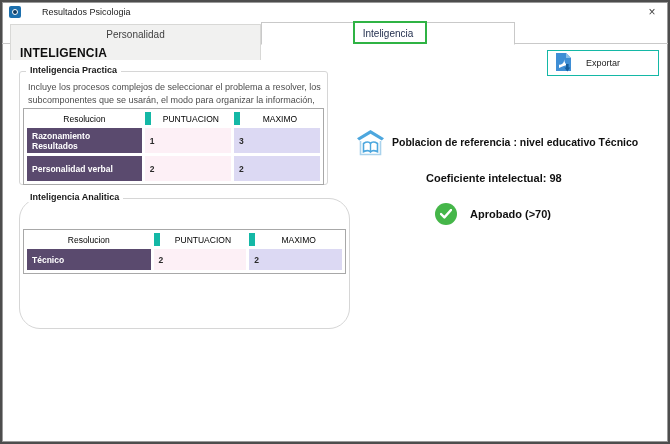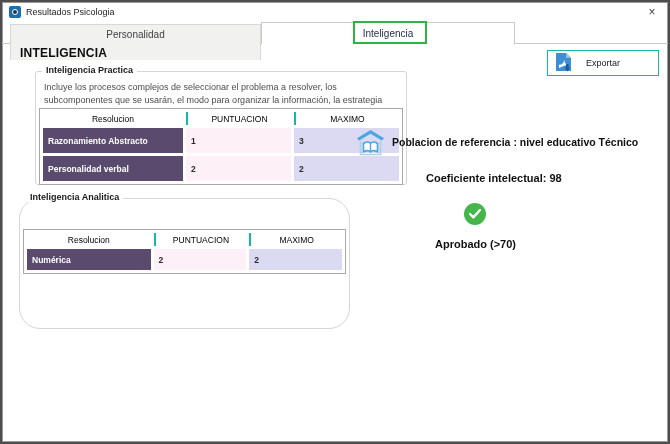--- a/index.html
+++ b/index.html
@@ -1,62 +1,62 @@
 <!DOCTYPE html>
 <html><head>
 <meta charset="utf-8">
 <style>
   * { margin:0; padding:0; box-sizing:border-box; font-family:"Liberation Sans", sans-serif; }
   html,body { width:670px; height:444px; background:#e8e8e8; }
   .window{ position:absolute; left:0; top:0; width:670px; height:444px;
            background:#fff; border:2px solid #4d4d4d; outline:1px solid #9a9a9a; outline-offset:-3px; }
 
   
-  .titlebar{ position:absolute; top:1px; left:0; right:0; height:18px; display:flex; align-items:center; padding-left:7px; gap:5px; }
+  .titlebar{ position:absolute; top:1px; left:0; right:0; height:18px; display:flex; align-items:center; padding-left:7px; gap:21px; }
   .app-icon{ width:12px; height:12px; background:#1c6fad; border-radius:2px; display:flex; align-items:center; justify-content:center; }
   .app-icon i{ width:6px; height:6px; border:1.5px solid #fff; border-radius:50%; background:#123a5e; display:block; }
   .title-text{ font-size:9px; color:#222; }
   .close-btn{ position:absolute; top:4px; right:9px; width:14px; height:13px; font-size:12px; line-height:12px; text-align:center; color:#444; cursor:default; }
 
   
   .tabstrip{ position:absolute; top:19px; left:0; right:0; height:23px; }
   .tabstrip::before{ content:""; position:absolute; left:0; right:0; bottom:0; border-bottom:1px solid #c9c9c9; }
   .tab{ position:absolute; text-align:center; font-size:10px; }
   .tab-personalidad{ left:8px; width:251px; top:3px; height:36px; line-height:19px; background:#f1f1f0; border:1px solid #d8d8d6; border-bottom:none; color:#3f3f3f; }
   .tab-inteligencia{ left:259px; width:254px; top:1px; height:23px; line-height:22px; background:#fff; border:1px solid #c9c9c9; border-bottom:1px solid #fff; z-index:2; color:#1e2a4a; }
   .annotation-box{ position:absolute; left:351px; top:19px; width:74px; height:23px; border:2px solid #2fb344; z-index:4; }
 
   
   .page-heading{ position:absolute; left:18px; top:44px; font-size:12px; font-weight:bold; color:#0d0d0d; letter-spacing:.2px; }
 
   
   .groupbox{ position:absolute; border:1px solid #d6d6d6; border-radius:3px; background:#fff; }
-  .gb1{ left:33px; top:69px; width:372px; height:114px;padding-left:16px; }
+  .gb1{ left:17px; top:69px; width:309px; height:114px;padding-left:16px; }
   .gb2{ left:17px; top:196px; width:331px; height:131px;border-radius:21px; }
   .gb-legend{ position:absolute; top:-7px; left:6px; background:#fff; padding:0 4px; font-size:9px; font-weight:bold; color:#1a1a1a; }
   .gb-desc{ position:absolute; top:9px; left:8px; right:6px; font-size:9px; color:#4c4c4c; line-height:1.4; }
 
   
   .rtable-wrap{ position:absolute; left:3px; right:3px; border:1px solid #a8a8a8; background:#fff; }
   .t1{ top:36px; } .t2{ top:30px; }
   table{ width:100%; border-collapse:separate; border-spacing:3px 3px; }
   th{ font-size:8.5px; font-weight:normal; color:#000; padding:2px 0 1px 0; background:#fff; }
-  th.sep{ border-left:2px solid #14b8a6; }
+  th.sep{ border-left:6px solid #14b8a6; }
   td{ font-size:8.5px; font-weight:bold; padding:0 5px; }
   td.name{ background:#5a4a6e; color:#fff; width:40%; }
   td.score{ background:#fdf0f6; color:#2a2a2a; width:30%; }
   td.max{ background:#dcd9f3; color:#2a2a2a; width:30%; }
   .t1 td{ height:25px; } .t2 td{ height:21px; }
 
   
   .export-btn{ position:absolute; left:545px; top:48px; width:112px; height:26px; background:#fff; border:1px solid #14b8a6; display:flex; align-items:center; gap:14px; padding-left:7px; font-size:9px; color:#222; cursor:default; }
   .ref-row-icon{ position:absolute; left:353px; top:127px; }
   .pop-text{ position:absolute; left:390px; top:134px; font-size:10.5px; font-weight:bold; color:#101010; }
   .iq-text{ position:absolute; left:424px; top:170px; font-size:11px; font-weight:bold; color:#101010; }
-  .approved-row{ position:absolute; left:433px; top:201px; display:flex; align-items:center; gap:13px;flex-direction:column; }
+  .approved-row{ position:absolute; left:433px; top:201px; display:flex; align-items:center; gap:13px; }
   .check-circle{ width:22px; height:22px; border-radius:50%; background:#45b649; display:flex; align-items:center; justify-content:center; }
   .approved-text{ font-size:11px; font-weight:bold; color:#101010; }
 </style>
 </head>
 <body>
 
 <div class="window">
 
   <div class="titlebar">
     <span class="app-icon">
@@ -79,21 +79,21 @@
     <div class="gb-desc">Incluye los procesos complejos de seleccionar el problema a resolver, los subcomponentes que se usarán, el modo para organizar la información, la estrategia</div>
     <div class="rtable-wrap t1">
       <table>
         <tbody>
             <tr>
           <th>Resolucion</th>
           <th class="sep">PUNTUACION</th>
           <th class="sep">MAXIMO</th>
         </tr>
         <tr>
-          <td class="name">Razonamiento Abstracto</td>
+          <td class="name">Razonamiento Resultados</td>
           <td class="score">1</td>
           <td class="max">3</td>
         </tr>
         <tr>
           <td class="name">Personalidad verbal</td>
           <td class="score">2</td>
           <td class="max">2</td>
         </tr>
       </tbody>
         </table>
@@ -104,21 +104,21 @@
     <span class="gb-legend">Inteligencia Analitica</span>
     <div class="rtable-wrap t2">
       <table>
         <tbody>
             <tr>
           <th>Resolucion</th>
           <th class="sep">PUNTUACION</th>
           <th class="sep">MAXIMO</th>
         </tr>
         <tr>
-          <td class="name">Numérica</td>
+          <td class="name">Técnico</td>
           <td class="score">2</td>
           <td class="max">2</td>
         </tr>
       </tbody>
         </table>
     </div>
   </div>
 
   <div class="export-btn">
     <span style="display:flex;">

